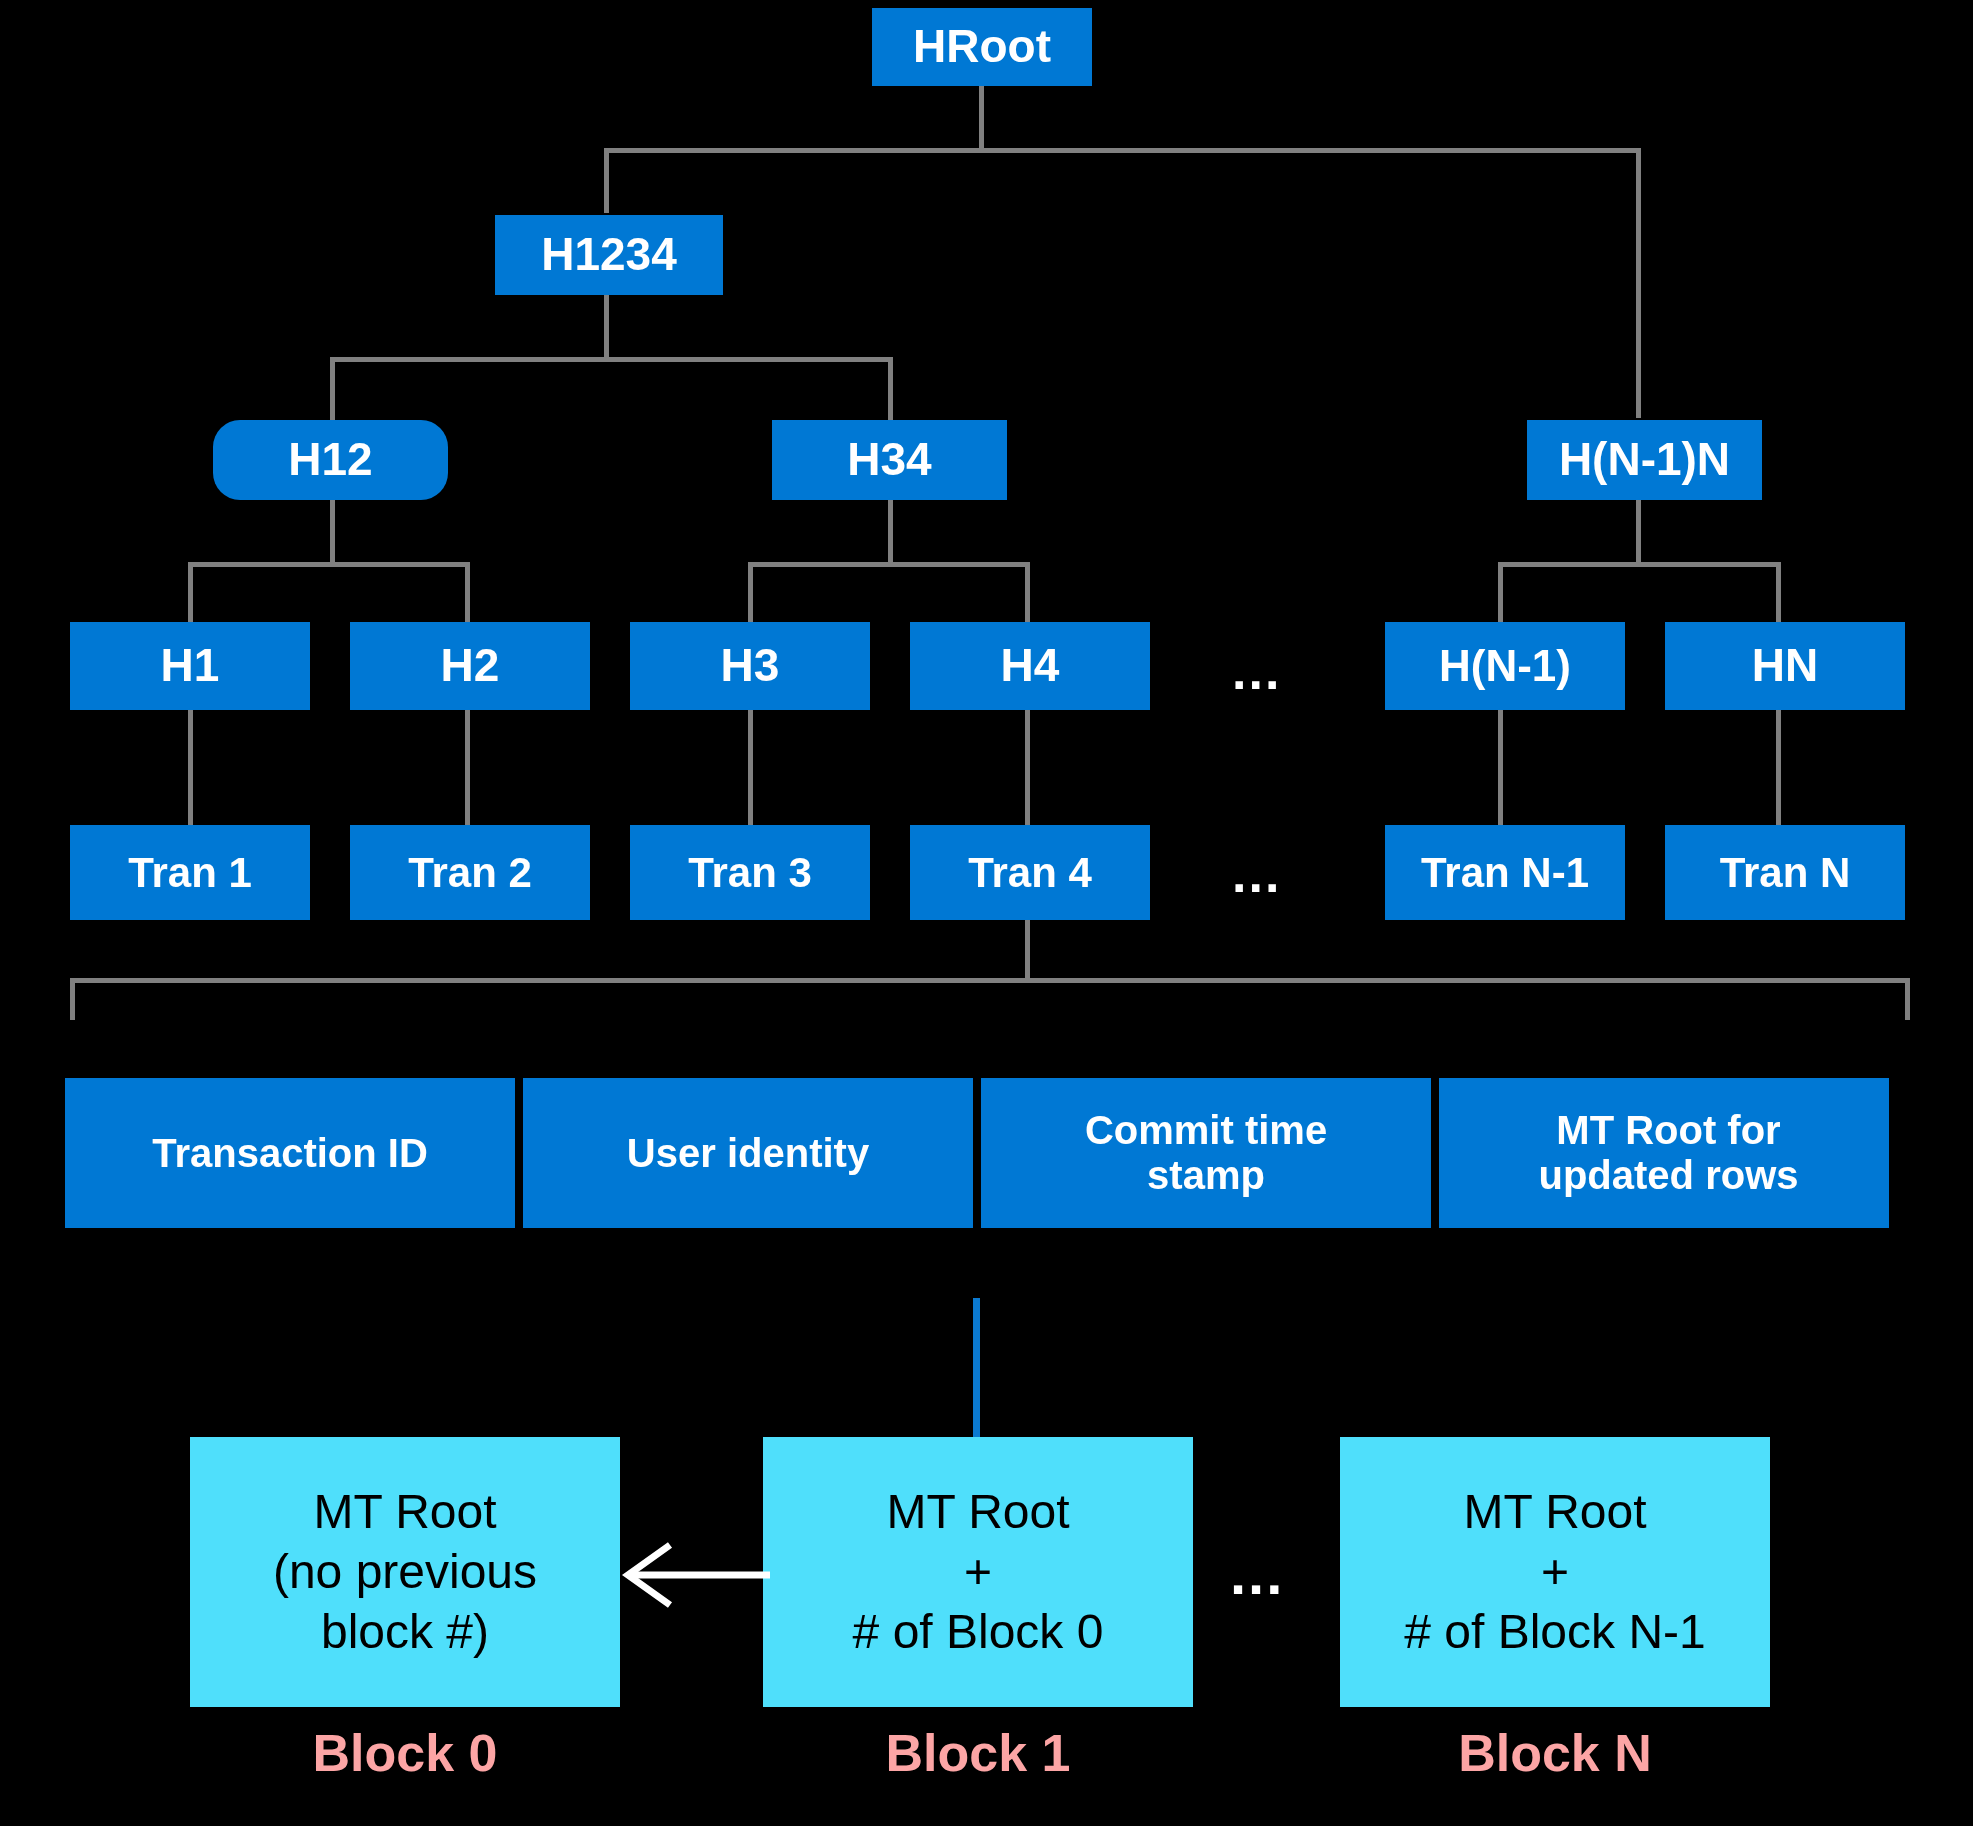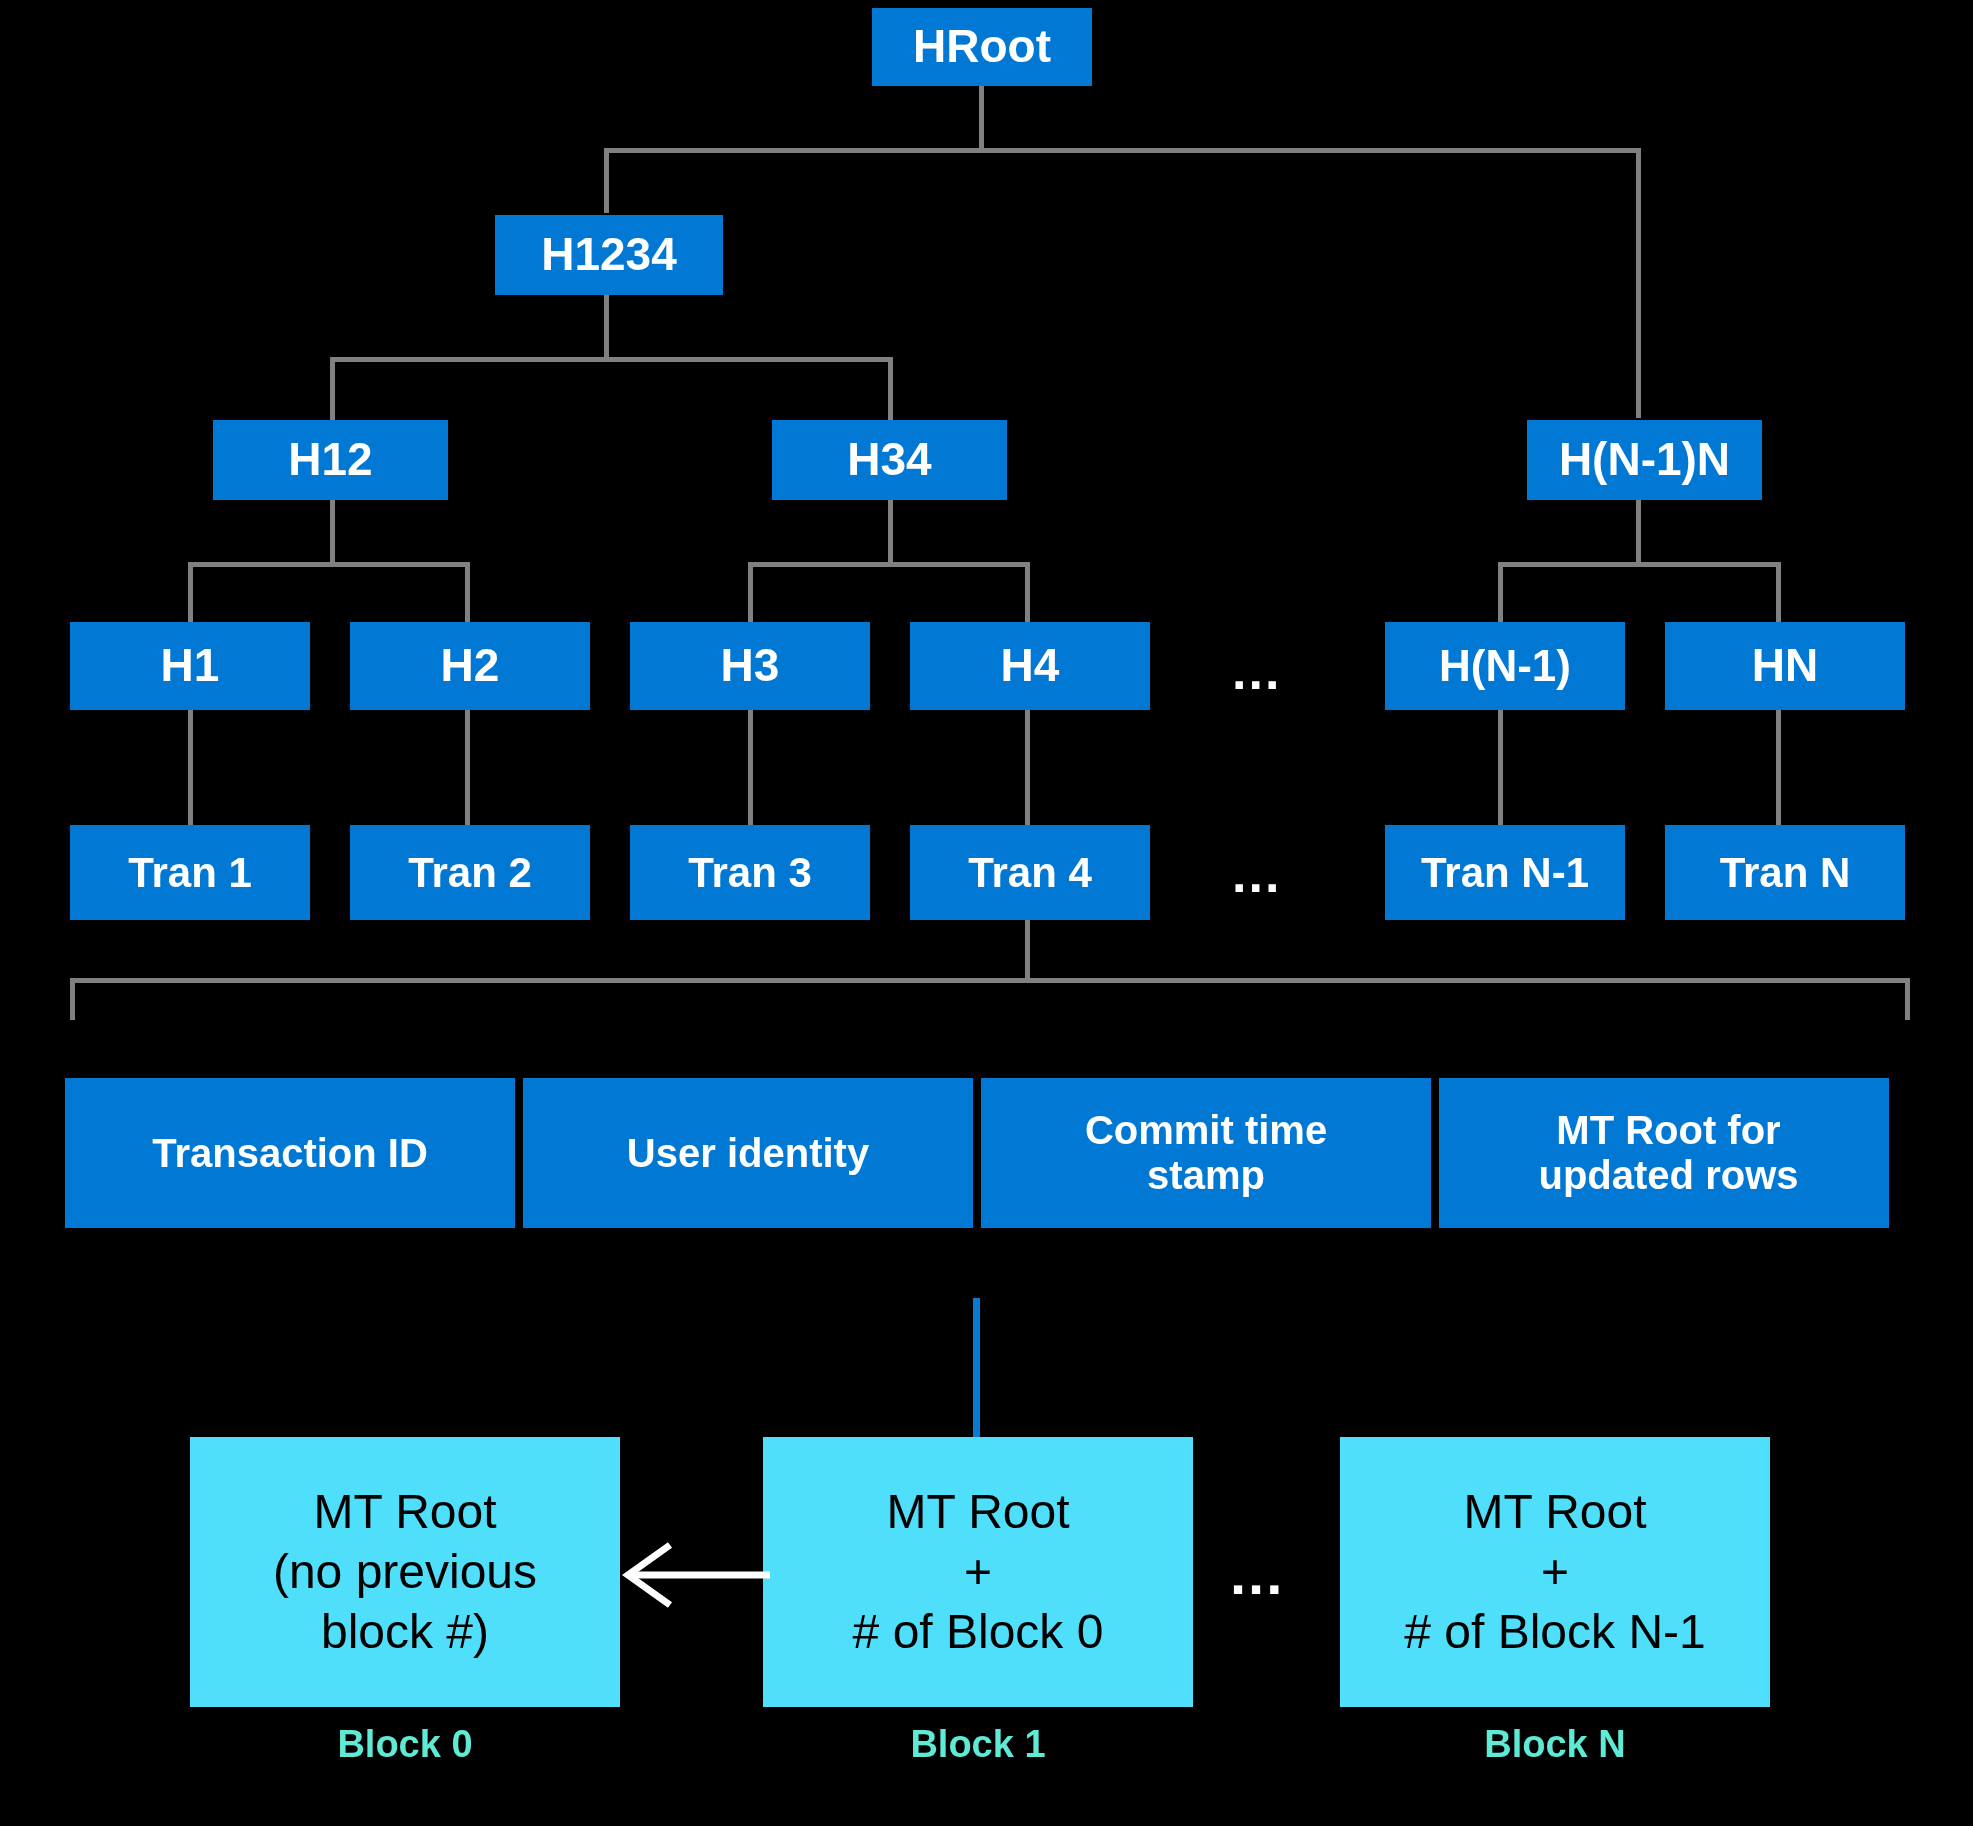--- a/index.html
+++ b/index.html
@@ -47,22 +47,22 @@
   .block{
     background:#4FDFFB;
     color:#000000;
     font-size:48px;
     font-weight:400;
     flex-direction:column;
     line-height:1.25;
   }
   .blocklabel{
     position:absolute;
-    color:#5eead4;
-    font-size:38px;
+    color:#fca5a5;
+    font-size:52px;
     font-weight:700;
     text-align:center;
     white-space:nowrap;
   }
   .ellipsis{
     position:absolute;
     color:#FFFFFF;
     font-size:52px;
     font-weight:700;
     letter-spacing:2px;
@@ -125,21 +125,21 @@
   <div class="blueln" style="left:973px;top:1298px;height:140px;"></div>
 
   <div class="node hash" style="left:872px;top:8px;width:220px;height:78px;">
     <span>HRoot</span>
   </div>
 
   <div class="node hash" style="left:495px;top:215px;width:228px;height:80px;align-items:center;">
     <span>H1234</span>
   </div>
 
-  <div class="node hash" style="left:213px;top:420px;width:235px;height:80px;">
+  <div class="node hash" style="left:213px;top:420px;width:235px;height:80px;border-radius:27px;">
     <span>H12</span>
   </div>
   <div class="node hash" style="left:772px;top:420px;width:235px;height:80px;">
     <span>H34</span>
   </div>
   <div class="node hash" style="left:1527px;top:420px;width:235px;height:80px;">
     <span>H(N-1)N</span>
   </div>
 
   <div class="node hash" style="left:70px;top:622px;width:240px;height:88px;">

